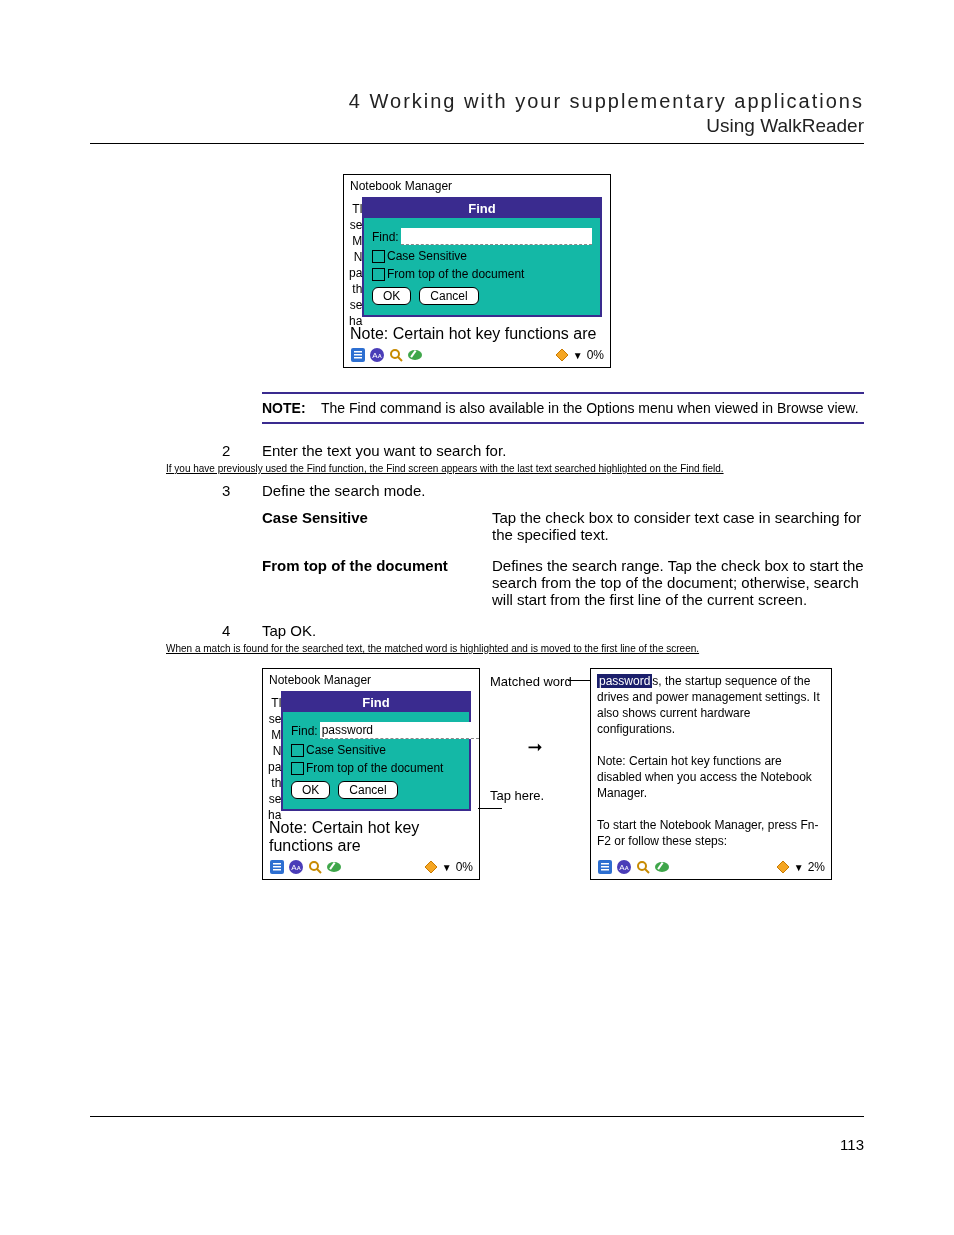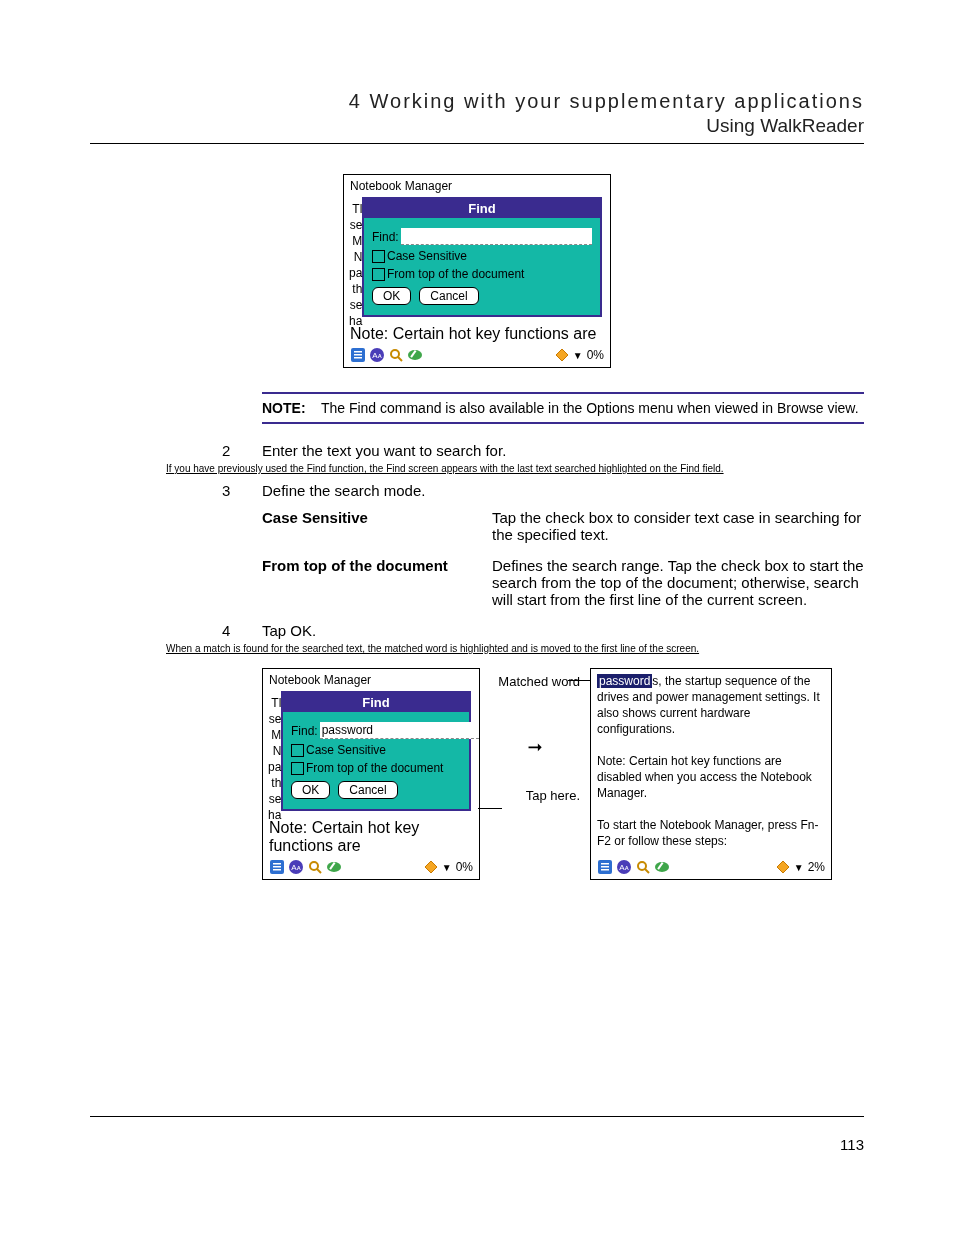--- a/index.html
+++ b/index.html
@@ -179,21 +179,20 @@
   .trio {
     display: flex;
     margin: 14px 0 0 172px;
     align-items: flex-start;
     gap: 10px;
   }
   .mid-col {
     width: 90px;
     font-size: 13px;
     padding-top: 6px;
-    text-align: right;
   }
   .arrow-row {
     display:flex;
     justify-content:center;
     margin:46px 0 30px 0;
     font-size:18px;
   }
   .match-para {
     font-size: 12px;
     line-height: 16px;

